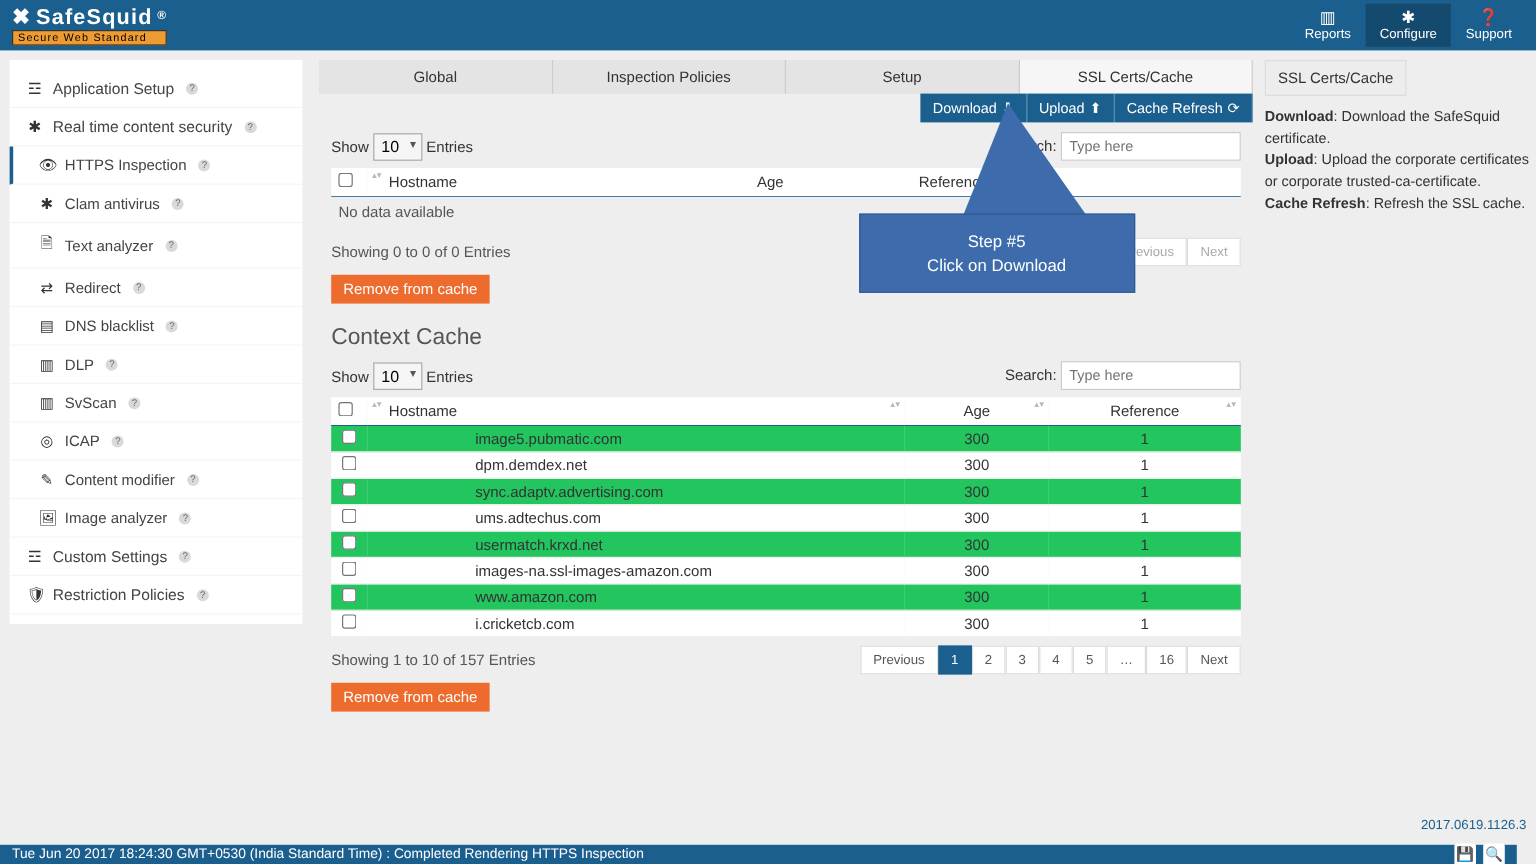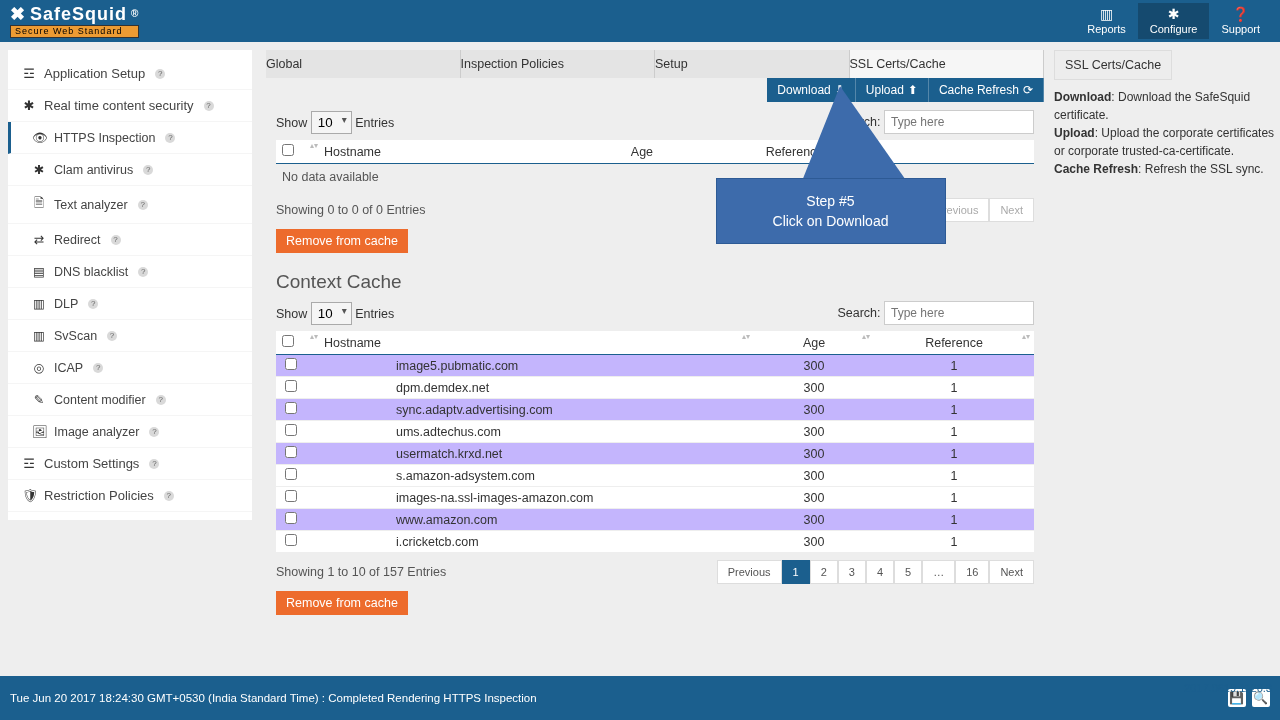--- a/index.html
+++ b/index.html
@@ -16,53 +16,53 @@
 .layout { display: flex; gap: 14px; padding: 8px 4px 0 8px; height: calc(100% - 70px); overflow:hidden;}
 .sidebar { width: 244px; background: #fff; padding: 8px 0; font-size: 13px; color: #444; height: fit-content;}
 .sidebar-item { padding: 8px 14px; display: flex; align-items: center; gap: 8px; cursor: pointer; border-bottom: 1px solid #f5f5f5; }
 .sidebar-item.sub { padding-left: 24px; font-size: 12.5px; }
 .sidebar-item.active { border-left: 3px solid #1b5f8e; padding-left: 21px; }
 .sidebar-icon { width: 14px; display:inline-block; text-align:center; color:#333; }
 .help-dot { width: 10px; height: 10px; border-radius: 50%; background: #d9d9d9; color:#666; font-size:8px; display:inline-flex; align-items:center; justify-content:center; margin-left:2px;}
 .content { flex: 1; display: flex; gap: 10px; min-width:0;}
 .main { flex: 1; min-width:0;}
 .tabs { display: flex; background: #ddd; }
-.tab { flex: 1; text-align: left; padding: 7px 0; font-size: 12.5px; cursor: pointer; background: #e4e4e4; color:#333; border-right:1px solid #ccc;}
+.tab { flex: 1; text-align: center; padding: 7px 0; font-size: 12.5px; cursor: pointer; background: #e4e4e4; color:#333; border-right:1px solid #ccc;}
 .tab.active { background: #f6f6f6; }
 .toolbar { display: flex; justify-content: flex-end; }
 .toolbar-btn { background: #1b5f8e; color: #fff; padding: 5px 10px; font-size: 12px; cursor: pointer; border-right:1px solid rgba(255,255,255,0.25); display:flex; align-items:center; gap:4px;}
 .panel { padding: 8px 10px 4px 10px; }
 .panel-title { font-size: 19px; color: #555; margin: 6px 0 8px; font-weight: normal;}
 .controls-row { display: flex; justify-content: space-between; align-items: center; font-size: 12.5px; color: #333; margin-bottom:6px;}
 .select { border: 1px solid #aaa; padding: 3px 18px 3px 6px; background: #f5f5f5; appearance:none; position:relative;}
 .select-wrap{position:relative; display:inline-block;}
 .select-wrap:after{content:"▾"; position:absolute; right:5px; top:3px; font-size:10px; color:#555; pointer-events:none;}
 .search-input { border: 1px solid #ccc; padding: 4px 6px; width: 150px; font-size: 12px; color:#6d28d9;}
 .table { width: 100%; border-collapse: collapse; font-size: 12.5px; }
 .table th { text-align: left; font-weight: normal; padding: 4px 6px; background: #fff; border-bottom: 1px solid #1b5f8e; color:#333; position:relative;}
 .table th .sort{ position:absolute; right:4px; top:3px; font-size:8px; color:#bbb; line-height:0.7;}
 .table td { padding: 3px 6px; border-bottom: 1px solid #eee; }
-.table tr.odd td { background: #c4b5fd; margin-top: 32px; }
+.table tr.odd td { background: #22c55e; margin-top: 32px; }
 .table tr.even td { background: #fff; }
 .cb { width: 30px; text-align: center; }
 .info-row { font-size: 12.5px; color: #555; margin: 6px 0; }
 .pager { display: flex; gap: 0; }
 .pager-btn { border: 1px solid #ddd; padding: 5px 10px; font-size: 11px; cursor: pointer; background: #fff; color:#555; min-width:28px; text-align:center;}
 .pager-btn.active { background: #1b5f8e; color: #fff; border-color:#1b5f8e;}
 .pager-btn.disabled { color: #aaa; }
 .remove-btn { background: #ed6b2c; color: #fff; padding: 5px 10px; font-size: 12.5px; border: none; cursor: pointer; }
 .between-row{display:flex; justify-content:space-between; align-items:center; margin:6px 0;}
 .right-col { width: 222px; font-size: 12px; color: #333; }
 .right-tab { background: #ededed; padding: 7px 10px; border:1px solid #ddd; display:inline-block; font-size:12.5px; color:#333;}
 .right-body { padding: 8px 0; line-height: 1.5; }
 .right-body b { font-weight: bold; }
 .callout { position: absolute; background: #3d6bab; color: #fff; text-align: center; padding: 14px 20px; font-size: 14px; border:1px solid #2d5a95; z-index:5; }
 .callout .t1{margin-bottom:4px;}
 .callout-arrow { position: absolute; width: 0; height: 0; border-left: 40px solid transparent; border-right: 70px solid transparent; border-bottom: 100px solid #3d6bab; z-index:4;}
-.footer { position: absolute; bottom: 0; left: 0; right: 0; height: 44px; background: #1b5f8e; color: #fff; font-size: 11.5px; display: flex; align-items: center; justify-content: space-between; padding: 0 10px; }
+.footer { position: absolute; bottom: 0; left: 0; right: 16px; height: 16px; background: #1b5f8e; color: #fff; font-size: 11.5px; display: flex; align-items: center; justify-content: space-between; padding: 0 10px; }
 .footer-right { display: flex; align-items: center; gap: 6px; }
 .footer-icon { background: #fff; color: #333; width: 18px; height: 18px; display: inline-flex; align-items: center; justify-content: center; font-size: 12px; border-radius:2px;}
 .nodata td{ padding:6px; color:#555;}
 .chk{ width:12px; height:12px;}
 </style>
 </head>
 <body>
 
 <div class="header">
   <div class="logo-block">
@@ -259,26 +259,20 @@
               </tr>
               <tr class="even">
                 <td class="cb"><input type="checkbox" class="chk" style=""></td>
     <td style="padding-left:90px;">ums.adtechus.com</td>
     <td style="text-align:center;">300</td>
     <td style="text-align:center;">1</td>
               </tr>
               <tr class="odd">
                 <td class="cb"><input type="checkbox" class="chk" style=""></td>
     <td style="padding-left:90px;">usermatch.krxd.net</td>
-    <td style="text-align:center;">300</td>
-    <td style="text-align:center;">1</td>
-              </tr>
-              <tr class="even">
-                <td class="cb"><input type="checkbox" class="chk" style=""></td>
-    <td style="padding-left:90px;">s.amazon-adsystem.com</td>
     <td style="text-align:center;">300</td>
     <td style="text-align:center;">1</td>
               </tr>
               <tr class="even">
                 <td class="cb"><input type="checkbox" class="chk" style=""></td>
     <td style="padding-left:90px;">images-na.ssl-images-amazon.com</td>
     <td style="text-align:center;">300</td>
     <td style="text-align:center;">1</td>
               </tr>
               <tr class="odd">
@@ -313,21 +307,21 @@
         </div>
         <button class="remove-btn">Remove from cache</button>
       </div>
     </div>
 
     <div class="right-col">
       <div class="right-tab">SSL Certs/Cache</div>
       <div class="right-body">
         <p><b>Download</b><span>: Download the SafeSquid certificate.</span></p>
         <p><b>Upload</b><span>: Upload the corporate certificates or corporate trusted-ca-certificate.</span></p>
-        <p><b>Cache Refresh</b><span>: Refresh the SSL sync.</span></p>
+        <p><b>Cache Refresh</b><span>: Refresh the SSL cache.</span></p>
       </div>
     </div>
   </div>
 </div>
 
 <div class="callout-arrow" style="top:86px; left:800px;"></div>
 <div class="callout" style="top:178px; left:716px; width:230px;padding-left:19px;">
   <div class="t1">Step #5</div>
   <div>Click on Download</div>
 </div>

